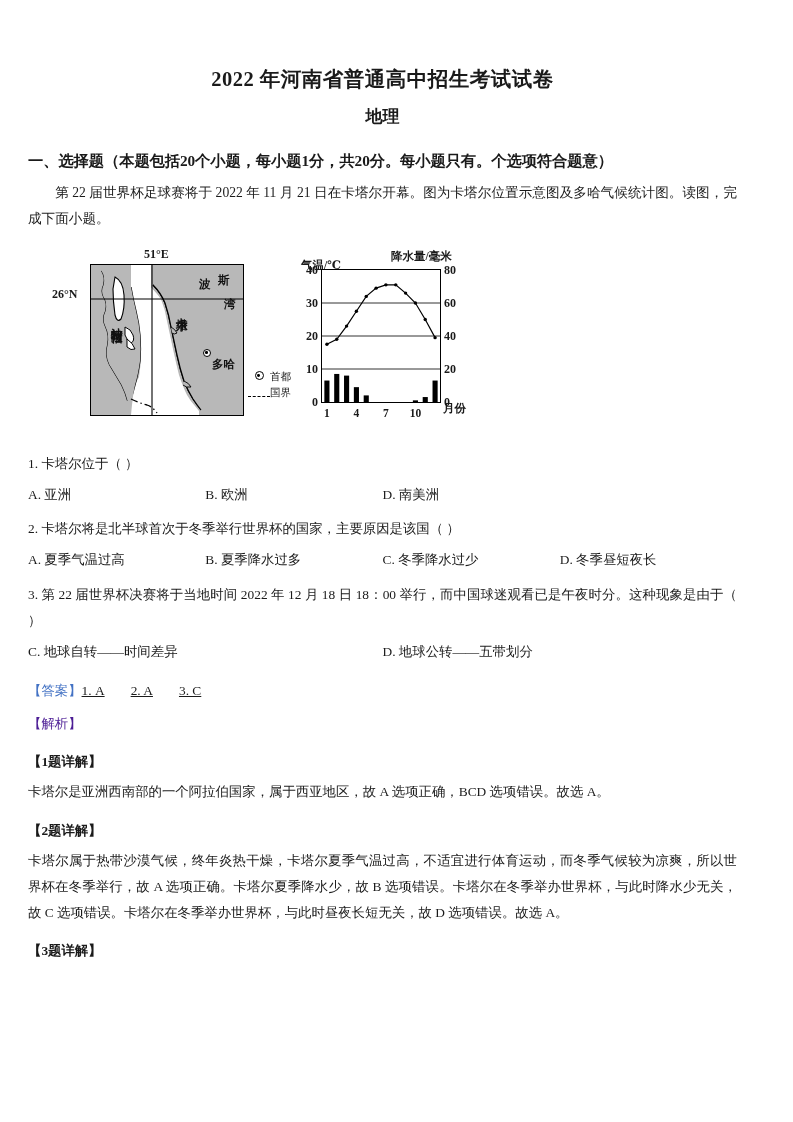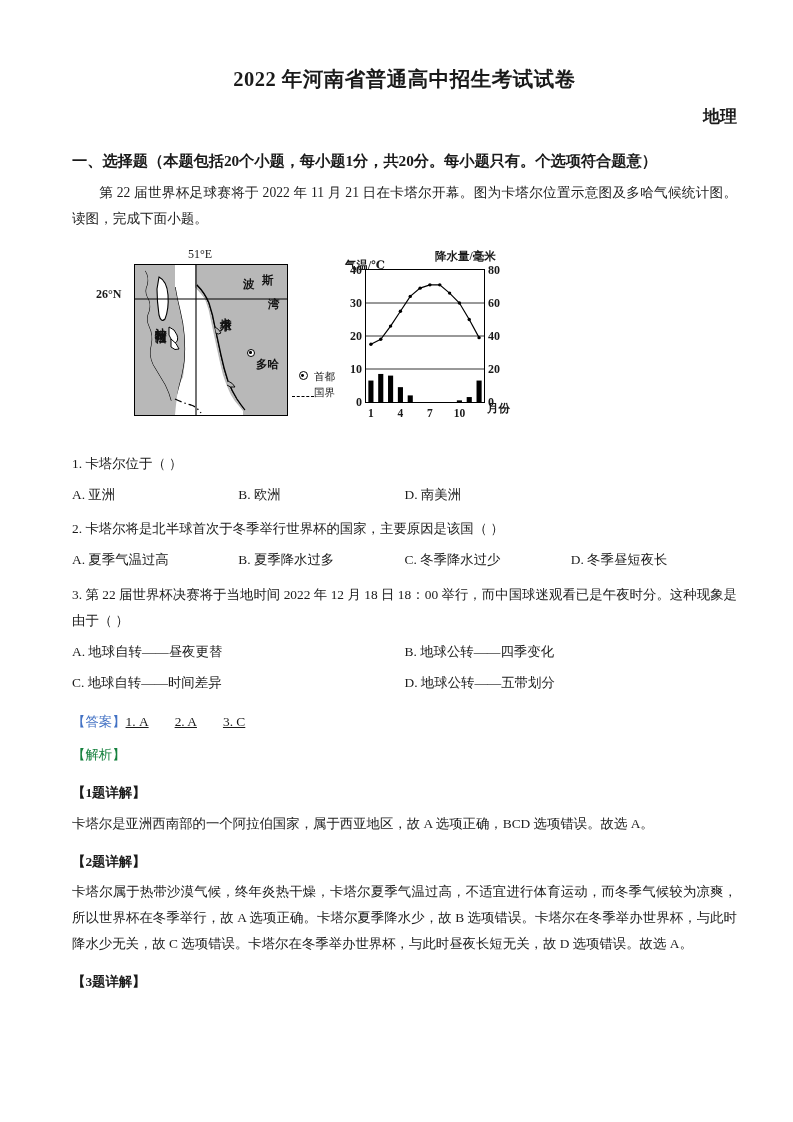--- a/index.html
+++ b/index.html
@@ -12,33 +12,33 @@
     height: 1122px;
     font-family: "Liberation Serif", "DejaVu Serif", serif;
     color: #1a1a1a;
     position: relative;
     overflow: hidden;
   }
   .page {
     width: 793px;
     height: 1122px;
     box-sizing: border-box;
-    padding: 46px 56px 10px 72px;
+    padding: 46px 56px 10px 28px;
     position: relative;
   }
   .doc-title {
     text-align: center;
     font-size: 20.5px;
     font-weight: bold;
     letter-spacing: 0.5px;
     margin: 18px 0 0 0;
     line-height: 1.5;
   }
   .doc-subject {
-    text-align: right;
+    text-align: center;
     font-size: 17px;
     font-weight: bold;
     margin: 9px 0 0 0;
     line-height: 1.5;
   }
   .section-heading {
     font-size: 15.3px;
     font-weight: bold;
     margin: 20px 0 0 0;
     line-height: 1.55;
@@ -72,21 +72,21 @@
     flex: 0 0 auto;
     margin-left: 10px;
     margin-top: 2px;
   }
 
   
   .map-lonlabel {
     position: absolute;
     left: 92px; top: 0px;
     font-size: 12px;
-    font-weight: normal;
+    font-weight: bold;
     font-family: "Liberation Serif", serif;
   }
   .map-latlabel {
     position: absolute;
     left: 0px; top: 40px;
     font-size: 12px;
     font-weight: bold;
   }
   .map-box {
     position: absolute;
@@ -231,21 +231,21 @@
     color: #1a1a1a;
   }
   .tagblue {
     color: #4372c4;
   }
   .ans-items span { margin-right: 26px; text-decoration: underline; }
   .analysis-tag {
     font-size: 13.4px;
     line-height: 1.95;
     margin-top: 7px;
-    color: #15803d;
+    color: #4c1d95;
   }
   .detail-head {
     font-size: 13.4px;
     line-height: 1.95;
     margin-top: 12px;
     font-weight: bold;
   }
   .detail-body {
     font-size: 13.4px;
     line-height: 1.95;
@@ -404,24 +404,20 @@
       <div class="opt">A. 夏季气温过高</div>
       <div class="opt">B. 夏季降水过多</div>
       <div class="opt">C. 冬季降水过少</div>
       <div class="opt">D. 冬季昼短夜长</div>
     </div>
   </div>
 
   <div>
     <div class="q-stem tight">3. 第 22 届世界杯决赛将于当地时间 2022 年 12 月 18 日 18：00 举行，而中国球迷观看已是午夜时分。这种现象是由于（    ）</div>
     <div class="opt-row two">
-      <div class="opt">A. 地球自转——昼夜更替</div>
-      <div class="opt">B. 地球公转——四季变化</div>
-    </div>
-    <div class="opt-row two">
       <div class="opt">C. 地球自转——时间差异</div>
       <div class="opt">D. 地球公转——五带划分</div>
     </div>
   </div>
 
   <div class="answer-line">
     <span class="tagblue">【答案】</span><span class="ans-items"><span>1. A</span><span>2. A</span><span>3. C</span></span>
   </div>
 
   <div class="analysis-tag">【解析】</div>

